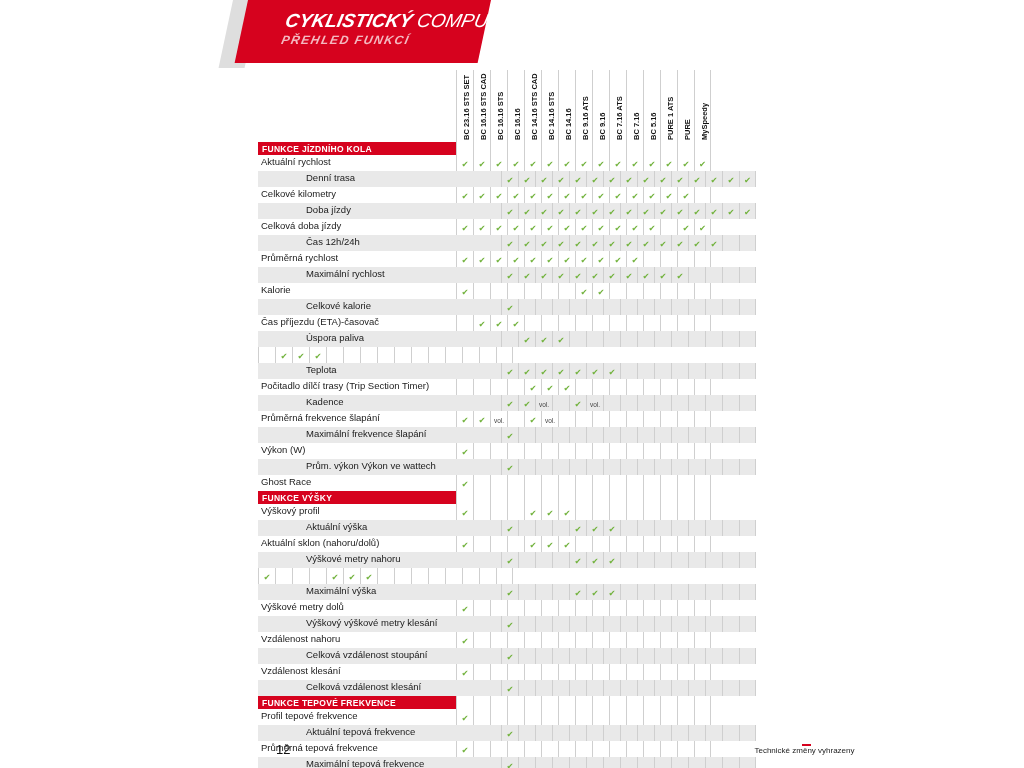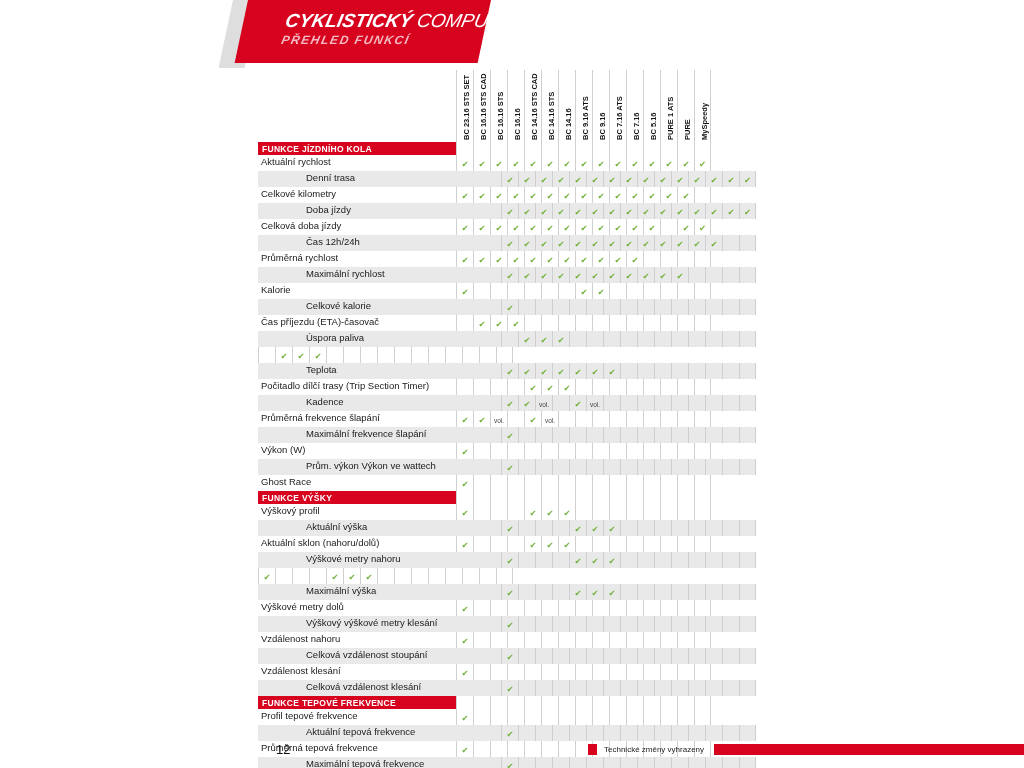--- a/index.html
+++ b/index.html
@@ -24,21 +24,21 @@
   .trow.alt{background:#e9e9e9;padding-left:45px;}
   .rlabel{width:198px;box-sizing:border-box;padding:1px 4px 1px 3px;font-size:9.5px;line-height:11px;color:#1a1a1a;white-space:pre-line;}
   .cell{width:17px;box-sizing:border-box;border-left:1px solid #cfcfcf;text-align:center;line-height:13px;flex-shrink:0;}
   .cell:last-child{border-right:1px solid #cfcfcf;}
   .check{color:#71b23c;font-size:8.5px;}
   .vol{font-size:6.5px;color:#444;}
   .stitle{width:198px;box-sizing:border-box;background:#d6021e;color:#fff;font-size:8.5px;font-weight:700;letter-spacing:.3px;padding:2px 16px 1px 4px;line-height:10px;}
 
   
   .page-num{position:absolute;left:276px;top:742px;font-size:13px;font-weight:400;color:#111;}
-  .footer-bar{position:absolute;left:588px;right:0;top:744px;height:11px;display:flex;align-items:center;}
+  .footer-bar{position:absolute;left:588px;right:0;top:744px;height:11px;display:flex;align-items:center;flex-direction:column;}
   .fb-lead{width:9px;height:11px;background:#d6021e;}
   .fb-text{font-size:8px;color:#222;padding:0 10px 0 7px;white-space:nowrap;}
   .fb-tail{flex:1;height:11px;background:#d6021e;}
 </style>
 </head>
 <body>
 
 <div class="page">
 
   <div class="banner-accent"></div>

